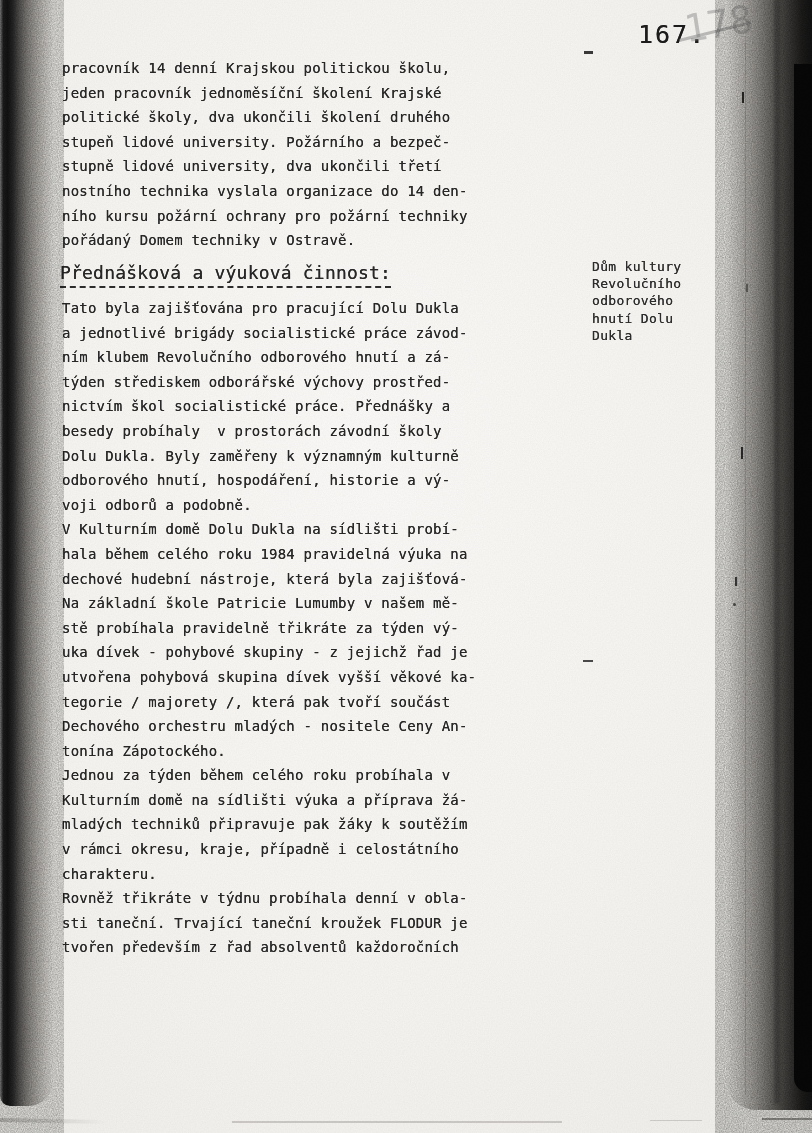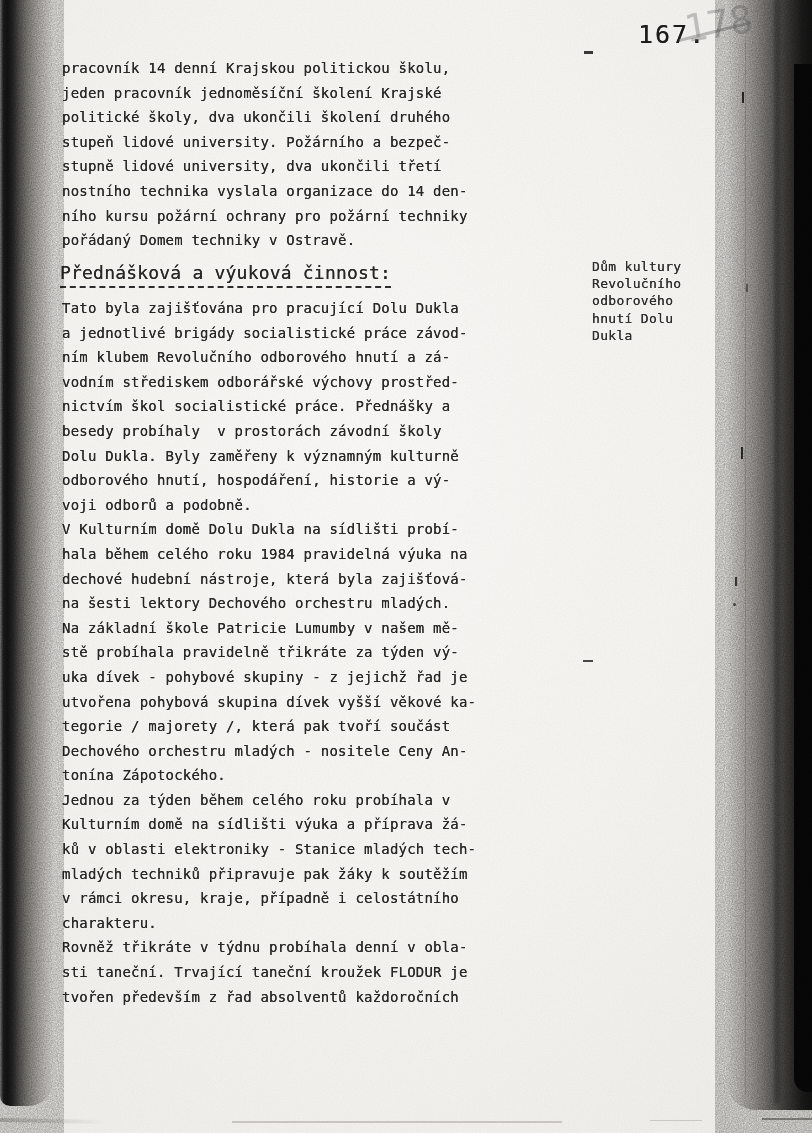--- a/index.html
+++ b/index.html
@@ -122,40 +122,38 @@
       <div class="line">ního kursu požární ochrany pro požární techniky</div>
       <div class="line">pořádaný Domem techniky v Ostravě.</div>
     </div>
 
   <div class="section-heading typed">Přednášková a výuková činnost:</div>
 
   <div class="block block-body typed">
       <div class="line">Tato byla zajišťována pro pracující Dolu Dukla</div>
       <div class="line">a jednotlivé brigády socialistické práce závod-</div>
       <div class="line">ním klubem Revolučního odborového hnutí a zá-</div>
-      <div class="line">vodním střediskem odborářské výchovy prostřed-</div>
+      <div class="line">týden střediskem odborářské výchovy prostřed-</div>
       <div class="line">nictvím škol socialistické práce. Přednášky a</div>
       <div class="line">besedy probíhaly  v prostorách závodní školy</div>
       <div class="line">Dolu Dukla. Byly zaměřeny k významným kulturně</div>
       <div class="line">odborového hnutí, hospodáření, historie a vý-</div>
       <div class="line">voji odborů a podobně.</div>
       <div class="line">V Kulturním domě Dolu Dukla na sídlišti probí-</div>
       <div class="line">hala během celého roku 1984 pravidelná výuka na</div>
       <div class="line">dechové hudební nástroje, která byla zajišťová-</div>
-      <div class="line">na šesti lektory Dechového orchestru mladých.</div>
       <div class="line">Na základní škole Patricie Lumumby v našem mě-</div>
       <div class="line">stě probíhala pravidelně třikráte za týden vý-</div>
       <div class="line">uka dívek - pohybové skupiny - z jejichž řad je</div>
       <div class="line">utvořena pohybová skupina dívek vyšší věkové ka-</div>
       <div class="line">tegorie / majorety /, která pak tvoří součást</div>
       <div class="line">Dechového orchestru mladých - nositele Ceny An-</div>
       <div class="line">tonína Zápotockého.</div>
       <div class="line">Jednou za týden během celého roku probíhala v</div>
       <div class="line">Kulturním domě na sídlišti výuka a příprava žá-</div>
-      <div class="line">ků v oblasti elektroniky - Stanice mladých tech-</div>
       <div class="line">mladých techniků připravuje pak žáky k soutěžím</div>
       <div class="line">v rámci okresu, kraje, případně i celostátního</div>
       <div class="line">charakteru.</div>
       <div class="line">Rovněž třikráte v týdnu probíhala denní v obla-</div>
       <div class="line">sti taneční. Trvající taneční kroužek FLODUR je</div>
       <div class="line">tvořen především z řad absolventů každoročních</div>
     </div>
 
   <div class="margin-note typed">
       <div class="line">Dům kultury</div>

